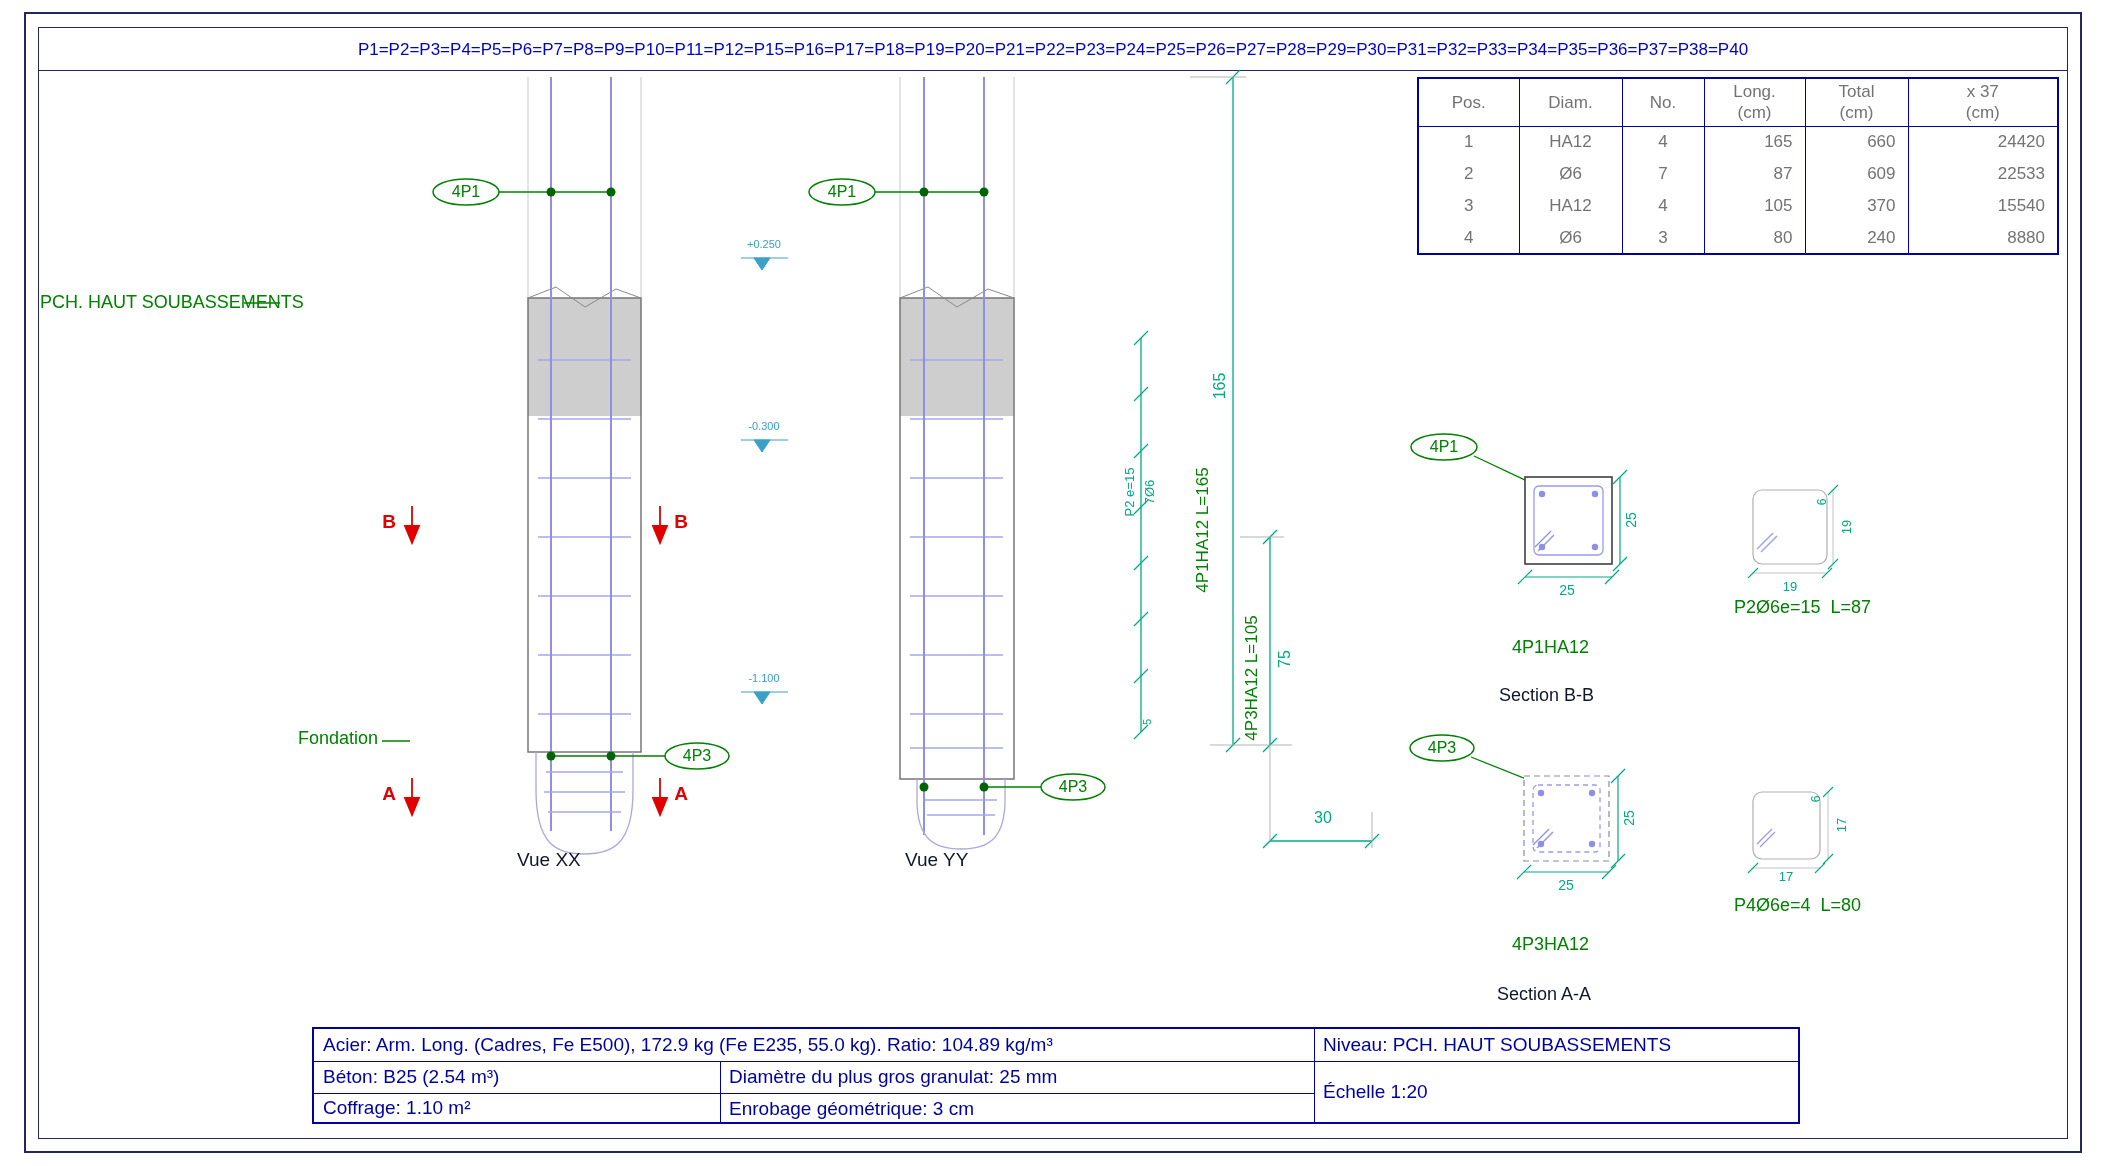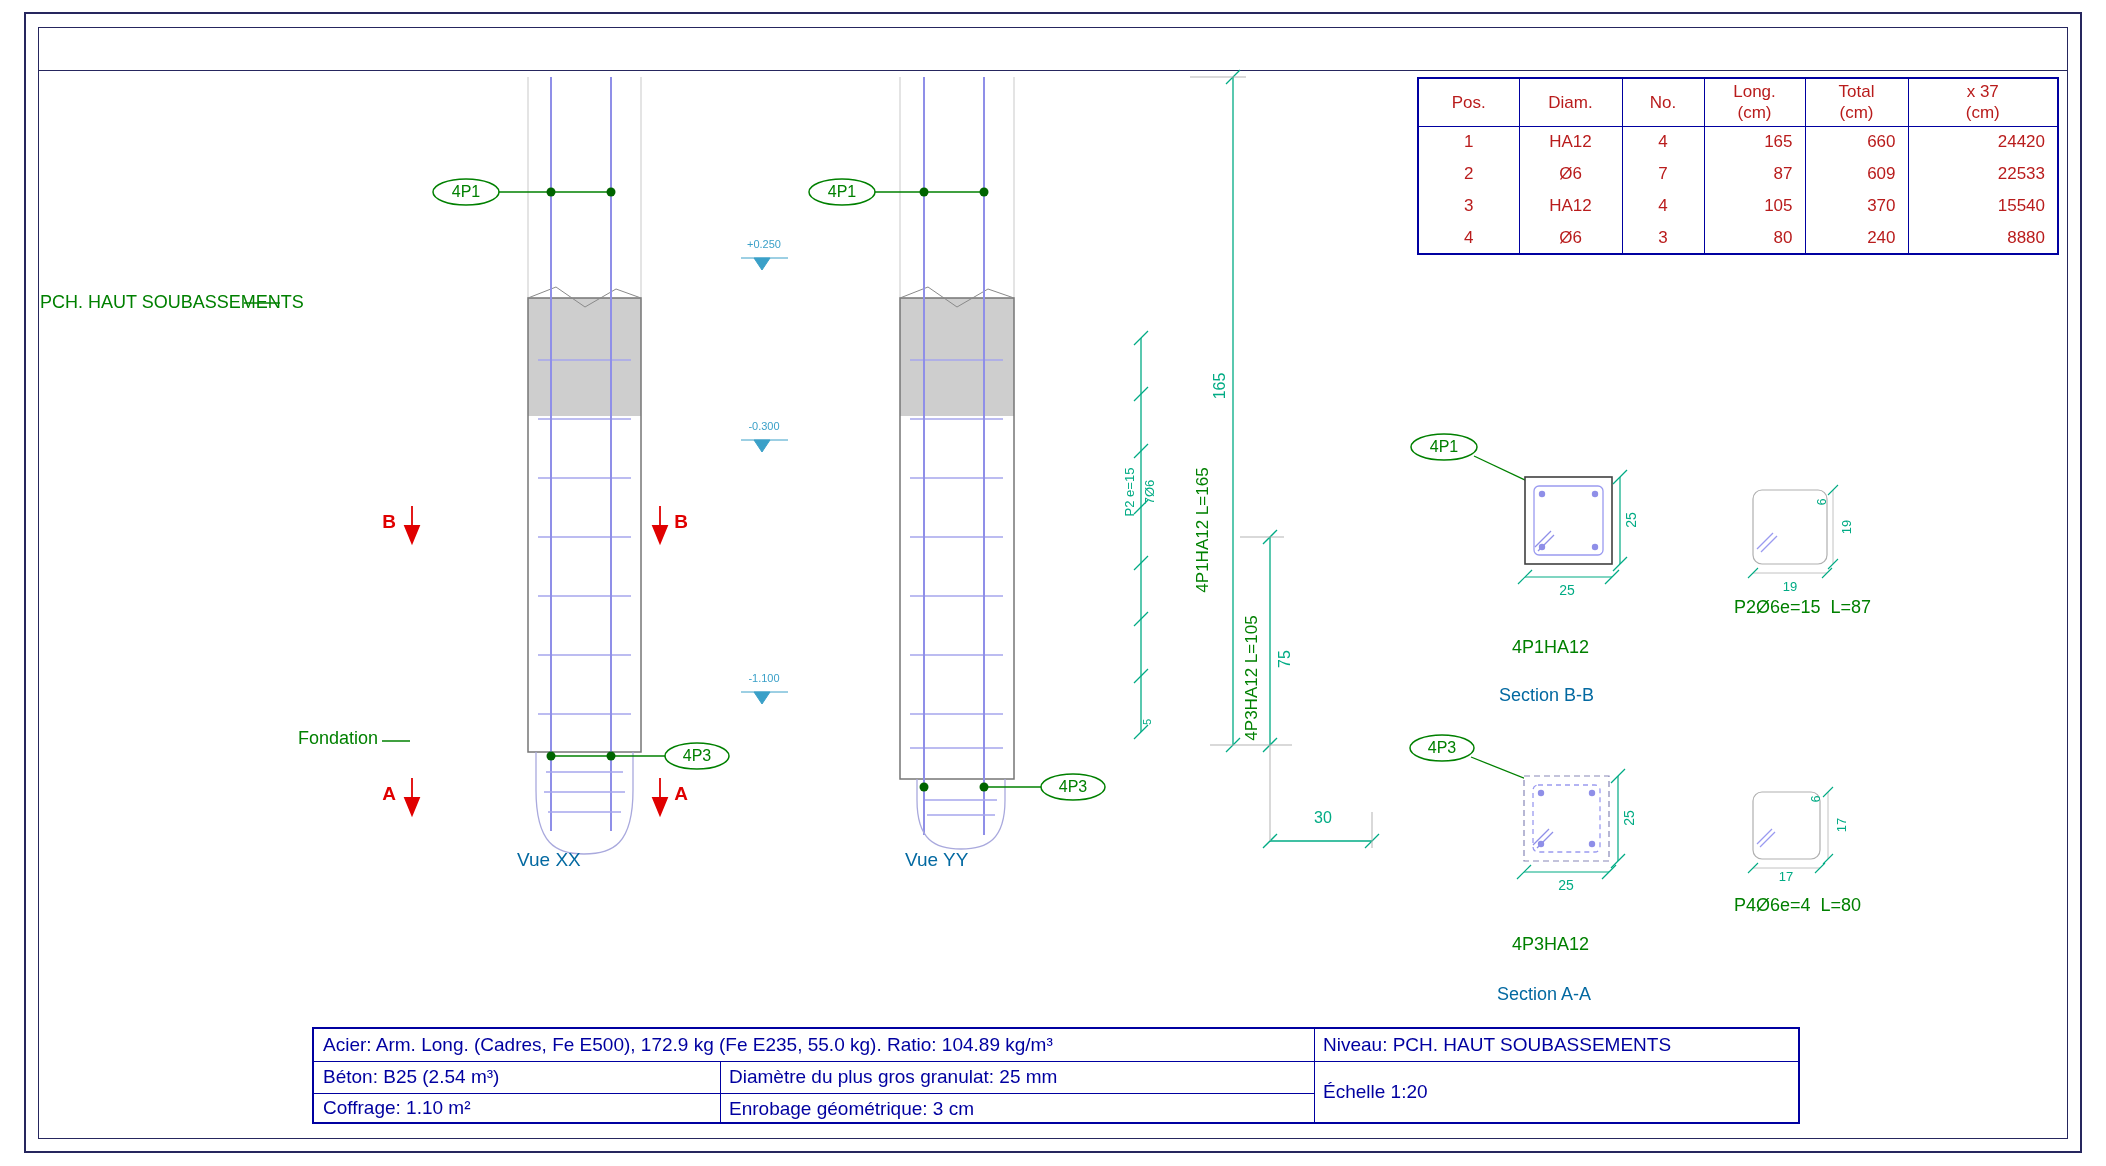--- a/index.html
+++ b/index.html
@@ -7,44 +7,45 @@
   .sheet{position:relative;width:2106px;height:1166px;background:#ffffff;overflow:hidden}
   .frame-outer{position:absolute;left:24px;top:12px;width:2058px;height:1141px;border:2px solid #26265e}
   .frame-inner{position:absolute;left:38px;top:27px;width:2030px;height:1112px;border:1px solid #26265e}
   .header-line{position:absolute;left:38px;top:70px;width:2030px;border-top:1px solid #26265e}
   .sheet-title{position:absolute;left:38px;top:40px;width:2030px;text-align:center;font-size:17px;color:#0000cd;white-space:nowrap}
   svg.draw{position:absolute;left:0;top:0}
   .lbl{position:absolute;white-space:pre}
   .ctr{position:absolute;transform:translate(-50%,-50%);white-space:pre}
   .rot{position:absolute;transform:translate(-50%,-50%) rotate(-90deg);white-space:pre}
   .green{color:#008000}
-  .mint{color:#0369a1}
+  .mint{color:#0f172a}
   .teal{color:#00ab84}
   .red{color:#e00000;font-weight:bold}
   .blue{color:#3aa0c8}
   .f11{font-size:11px}.f12{font-size:12px}.f13{font-size:13px}.f14{font-size:14px}
   .f16{font-size:16px}.f17{font-size:17px}.f18{font-size:18px}.f19{font-size:19px}
-  table.schedule{position:absolute;left:1417px;top:77px;border-collapse:collapse;color:#b91c1c;font-size:17px;background:#fff;border:2px solid #0000a0;table-layout:fixed}
+  table.schedule{position:absolute;left:1417px;top:77px;border-collapse:collapse;color:#737373;font-size:17px;background:#fff;border:2px solid #0000a0;table-layout:fixed}
   table.schedule th,table.schedule td{border-left:1px solid #0000a0;font-weight:normal;overflow:hidden}
   table.schedule th:first-child,table.schedule td:first-child{border-left:none}
   table.schedule thead th{border-bottom:1px solid #0000a0;text-align:center;height:48px;vertical-align:middle;line-height:21px}
   table.schedule tbody td{height:32px;text-align:center;padding:0 8px}
   table.schedule tbody td:nth-child(n+4){text-align:right;padding-right:12px}
   .tblock{position:absolute;left:312px;top:1027px;width:1488px;height:97px;border:2px solid #0000a0;color:#0000a0;font-size:19px;background:#fff}
   .tline{position:absolute;background:#0000a0}
   .tcell{position:absolute;padding-left:9px;display:flex;align-items:center;white-space:nowrap}
 </style>
 </head>
 <body>
 
 <div class="sheet">
 
   <div class="frame-outer"></div>
   <div class="frame-inner"></div>
   <div class="header-line"></div>
+  <div class="sheet-title">P1=P2=P3=P4=P5=P6=P7=P8=P9=P10=P11=P12=P15=P16=P17=P18=P19=P20=P21=P22=P23=P24=P25=P26=P27=P28=P29=P30=P31=P32=P33=P34=P35=P36=P37=P38=P40</div>
 
   <svg class="draw" width="2106" height="1166" viewBox="0 0 2106 1166">
 
     <g>
       <line x1="528" y1="77" x2="528" y2="298" stroke="#c9c9c9" stroke-width="1"></line>
       <line x1="641" y1="77" x2="641" y2="298" stroke="#c9c9c9" stroke-width="1"></line>
       <rect x="528" y="298" width="113" height="118" fill="#cecece"></rect>
       <rect x="528" y="298" width="113" height="454" fill="none" stroke="#767676" stroke-width="1.5"></rect>
       <polyline points="528,298 556,287 585,307 616,289 641,298" fill="none" stroke="#8a8a8a" stroke-width="1"></polyline>
       <g stroke="#a6a6ec" stroke-width="1.5">

